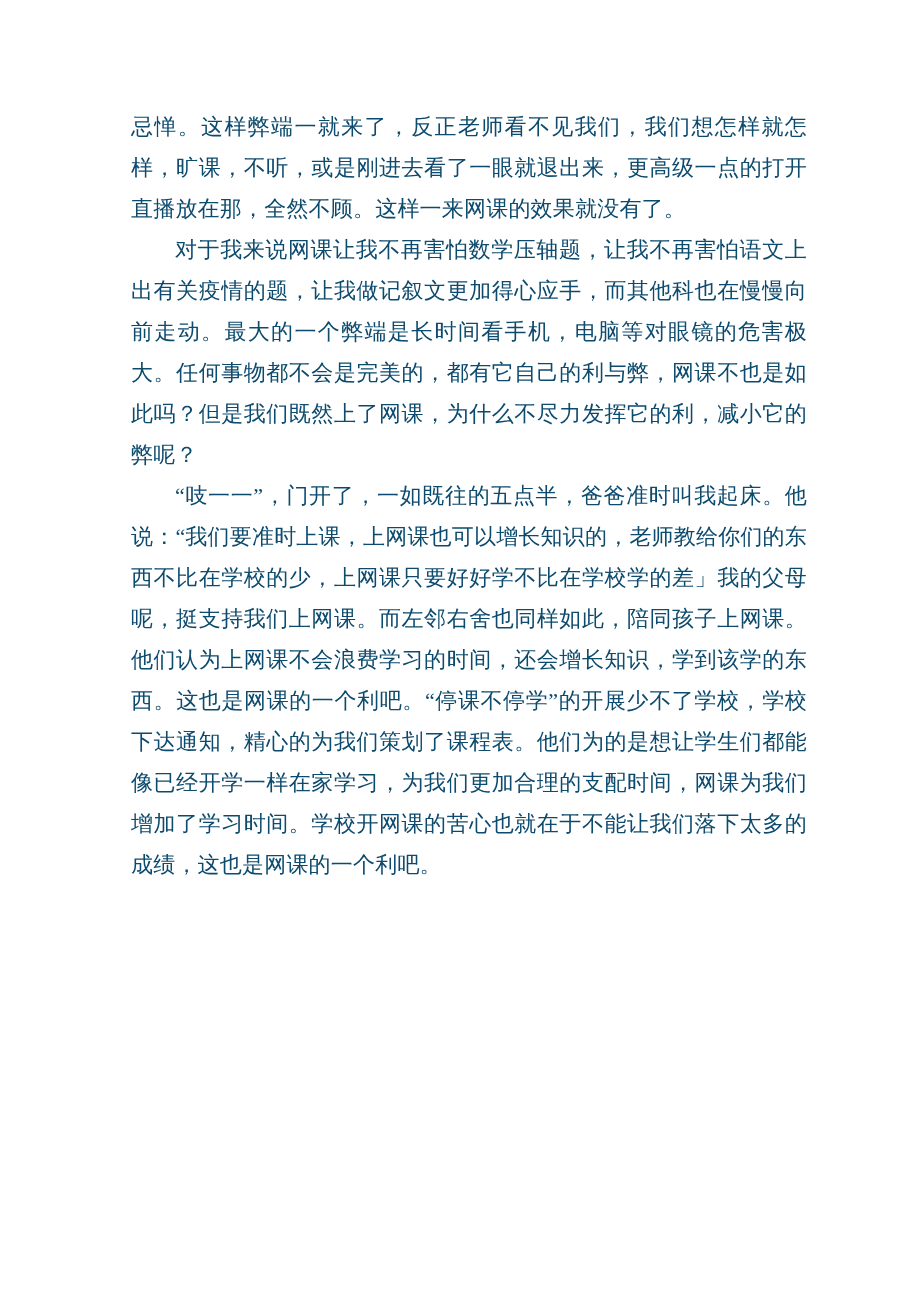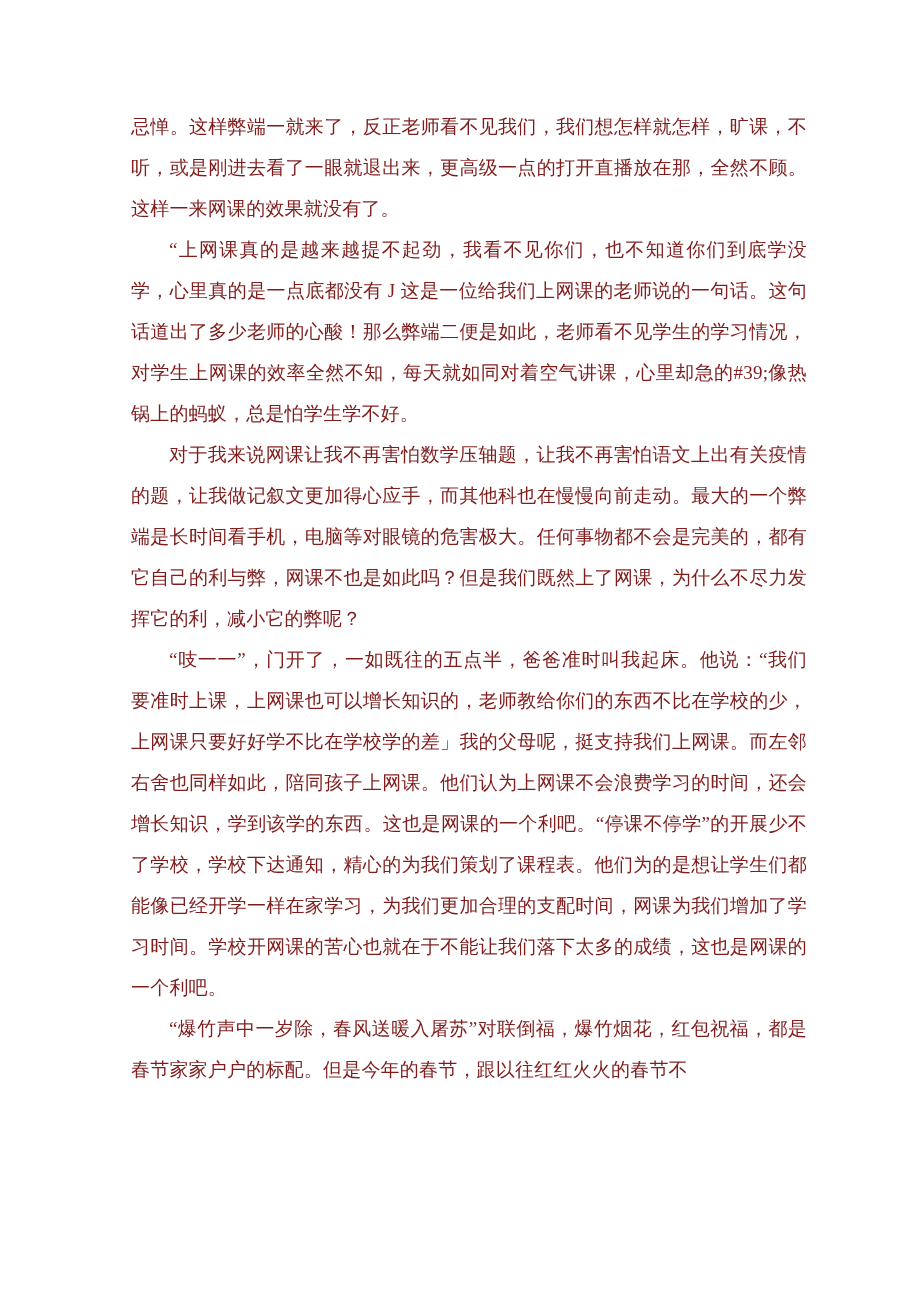--- a/index.html
+++ b/index.html
@@ -13,22 +13,22 @@
     height: 1301px;
     background: #ffffff;
     overflow: hidden;
     font-family: "Liberation Serif", "DejaVu Serif", serif;
   }
   .doc-body {
     position: absolute;
     left: 131px;
     top: 106px;
     width: 676px;
-    color: #7f1d1d;
-    font-size: 19px;
+    color: #0c4a6e;
+    font-size: 22px;
     line-height: 41px;
     text-align: justify;
     letter-spacing: 0.2px;
   }
   .para {
     margin: 0;
     padding: 0;
   }
   .para.indent {
     text-indent: 2em;
@@ -37,18 +37,16 @@
     font-family: "Liberation Sans", "DejaVu Sans", sans-serif;
     margin-left: 0.25em;
   }
 </style>
 </head>
 <body>
 
 <div class="page">
   <div class="doc-body">
     <p class="para">忌惮。这样弊端一就来了，反正老师看不见我们，我们想怎样就怎样，旷课，不听，或是刚进去看了一眼就退出来，更高级一点的打开直播放在那，全然不顾。这样一来网课的效果就没有了。</p>
-    <p class="para indent">“上网课真的是越来越提不起劲，我看不见你们，也不知道你们到底学没学，心里真的是一点底都没有 J 这是一位给我们上网课的老师说的一句话。这句话道出了多少老师的心酸！那么弊端二便是如此，老师看不见学生的学习情况，对学生上网课的效率全然不知，每天就如同对着空气讲课，心里却急的#39;像热锅上的蚂蚁，总是怕学生学不好。</p>
     <p class="para indent">对于我来说网课让我不再害怕数学压轴题，让我不再害怕语文上出有关疫情的题，让我做记叙文更加得心应手，而其他科也在慢慢向前走动。最大的一个弊端是长时间看手机，电脑等对眼镜的危害极大。任何事物都不会是完美的，都有它自己的利与弊，网课不也是如此吗？但是我们既然上了网课，为什么不尽力发挥它的利，减小它的弊呢？</p>
     <p class="para indent">“吱一一”，门开了，一如既往的五点半，爸爸准时叫我起床。他说：“我们要准时上课，上网课也可以增长知识的，老师教给你们的东西不比在学校的少，上网课只要好好学不比在学校学的差」我的父母呢，挺支持我们上网课。而左邻右舍也同样如此，陪同孩子上网课。他们认为上网课不会浪费学习的时间，还会增长知识，学到该学的东西。这也是网课的一个利吧。“停课不停学”的开展少不了学校，学校下达通知，精心的为我们策划了课程表。他们为的是想让学生们都能像已经开学一样在家学习，为我们更加合理的支配时间，网课为我们增加了学习时间。学校开网课的苦心也就在于不能让我们落下太多的成绩，这也是网课的一个利吧。</p>
-    <p class="para indent">“爆竹声中一岁除，春风送暖入屠苏”对联倒福，爆竹烟花，红包祝福，都是春节家家户户的标配。但是今年的春节，跟以往红红火火的春节不</p>
   </div>
 </div>
 
 </body></html>

